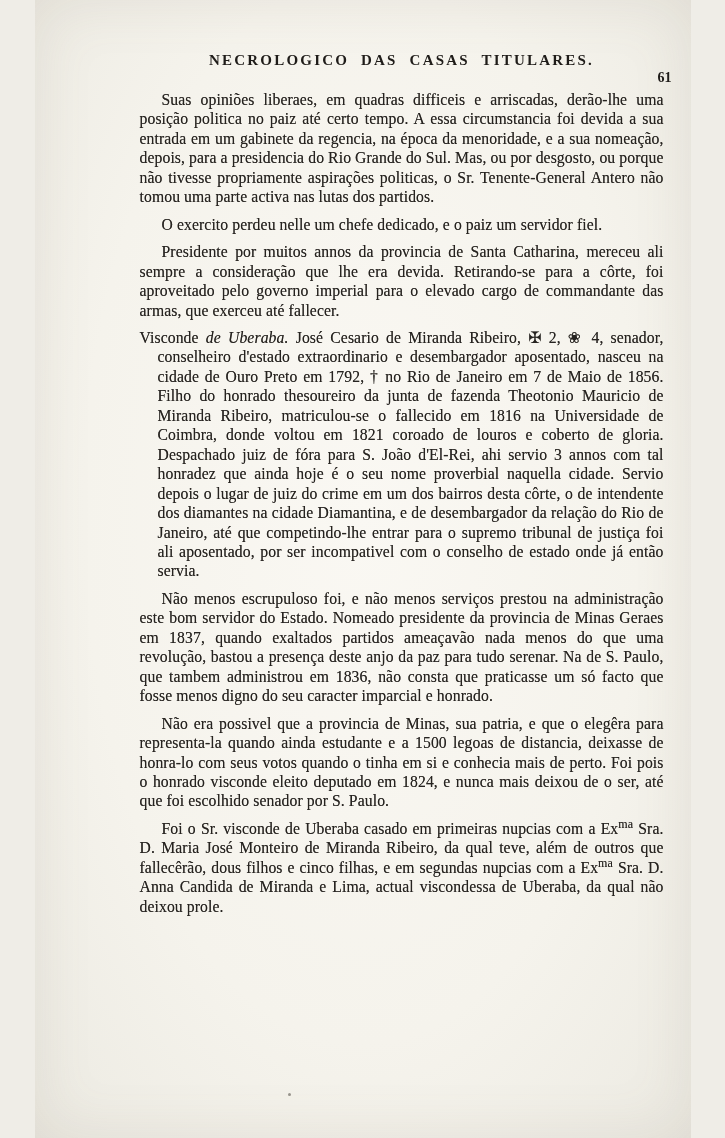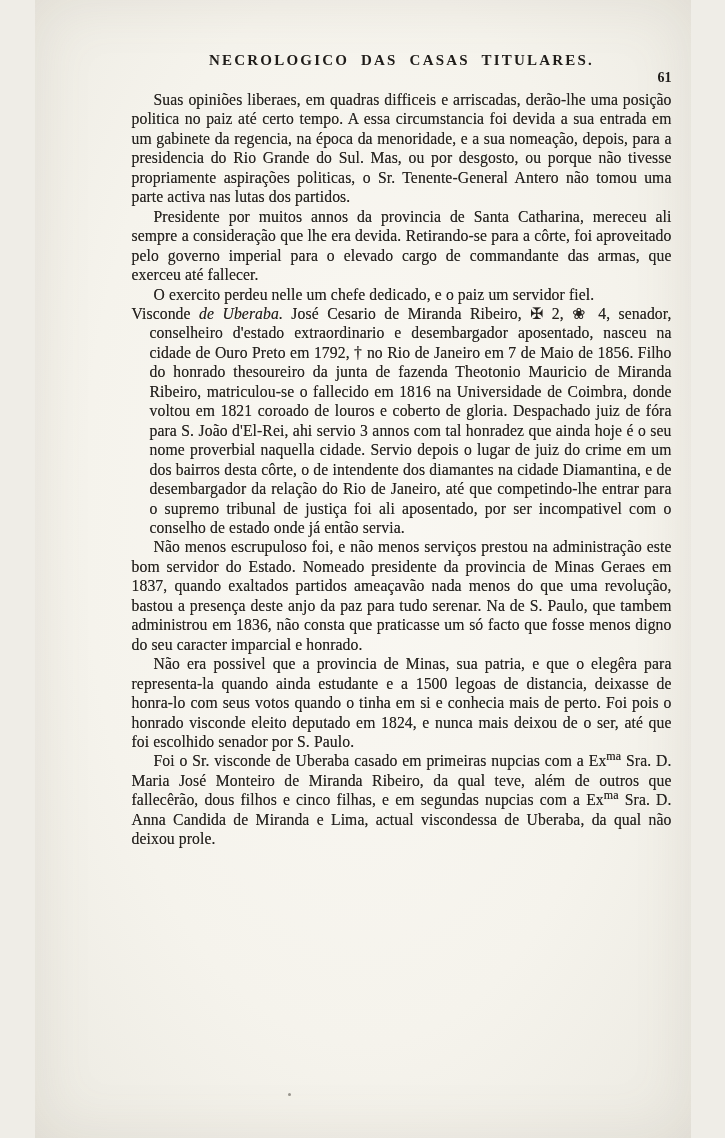--- a/index.html
+++ b/index.html
@@ -42,21 +42,21 @@
   }
   .running-head .pagenum {
     position: absolute;
     right: 0;
     top: 18px;
     font-weight: bold;
     font-size: 14px;
     color: #1f1c19;
   }
   .text-block p {
-    margin: 0;
+    margin: 8px;
     font-size: 15.7px;
     line-height: 19.45px;
     text-align: justify;
     text-justify: inter-word;
     letter-spacing: 0.1px;
     text-shadow: 0 0 0.5px rgba(30,25,20,0.55);
   }
   p.indent { text-indent: 22px; }
   p.hanging {
     padding-left: 18px;
@@ -86,23 +86,23 @@
 
     <div class="running-head">
       <span class="title">NECROLOGICO DAS CASAS TITULARES.</span>
       <span class="pagenum">61</span>
     </div>
 
     <div class="text-block">
 
       <p class="indent">Suas opiniões liberaes, em quadras difficeis e arriscadas, derão-lhe uma posição politica no paiz até certo tempo. A essa circumstancia foi devida a sua entrada em um gabinete da regencia, na época da menoridade, e a sua nomeação, depois, para a presidencia do Rio Grande do Sul. Mas, ou por desgosto, ou porque não tivesse propriamente aspirações politicas, o Sr. Tenente-General Antero não tomou uma parte activa nas lutas dos partidos.</p>
 
+      <p class="indent">O exercito perdeu nelle um chefe dedicado, e o paiz um servidor fiel.</p>
+
       <p class="indent">Presidente por muitos annos da provincia de Santa Catharina, mereceu ali sempre a consideração que lhe era devida. Retirando-se para a côrte, foi aproveitado pelo governo imperial para o elevado cargo de commandante das armas, que exerceu até fallecer.</p>
-
-      <p class="indent">O exercito perdeu nelle um chefe dedicado, e o paiz um servidor fiel.</p>
 
       <p class="hanging"><span>Visconde </span><i>de Uberaba.</i><span> José Cesario de Miranda Ribeiro, ✠ 2, ❀ 4, senador, conselheiro d'estado extraordinario e desembargador aposentado, nasceu na cidade de Ouro Preto em 1792, † no Rio de Janeiro em 7 de Maio de 1856. Filho do honrado thesoureiro da junta de fazenda Theotonio Mauricio de Miranda Ribeiro, matriculou-se o fallecido em 1816 na Universidade de Coimbra, donde voltou em 1821 coroado de louros e coberto de gloria. Despachado juiz de fóra para S. João d'El-Rei, ahi servio 3 annos com tal honradez que ainda hoje é o seu nome proverbial naquella cidade. Servio depois o lugar de juiz do crime em um dos bairros desta côrte, o de intendente dos diamantes na cidade Diamantina, e de desembargador da relação do Rio de Janeiro, até que competindo-lhe entrar para o supremo tribunal de justiça foi ali aposentado, por ser incompativel com o conselho de estado onde já então servia.</span></p>
 
       <p class="indent">Não menos escrupuloso foi, e não menos serviços prestou na administração este bom servidor do Estado. Nomeado presidente da provincia de Minas Geraes em 1837, quando exaltados partidos ameaçavão nada menos do que uma revolução, bastou a presença deste anjo da paz para tudo serenar. Na de S. Paulo, que tambem administrou em 1836, não consta que praticasse um só facto que fosse menos digno do seu caracter imparcial e honrado.</p>
 
       <p class="indent">Não era possivel que a provincia de Minas, sua patria, e que o elegêra para representa-la quando ainda estudante e a 1500 legoas de distancia, deixasse de honra-lo com seus votos quando o tinha em si e conhecia mais de perto. Foi pois o honrado visconde eleito deputado em 1824, e nunca mais deixou de o ser, até que foi escolhido senador por S. Paulo.</p>
 
       <p class="indent"><span>Foi o Sr. visconde de Uberaba casado em primeiras nupcias com a Ex</span><sup>ma</sup><span> Sra. D. Maria José Monteiro de Miranda Ribeiro, da qual teve, além de outros que fallecêrão, dous filhos e cinco filhas, e em segundas nupcias com a Ex</span><sup>ma</sup><span> Sra. D. Anna Candida de Miranda e Lima, actual viscondessa de Uberaba, da qual não deixou prole.</span></p>
 
 

